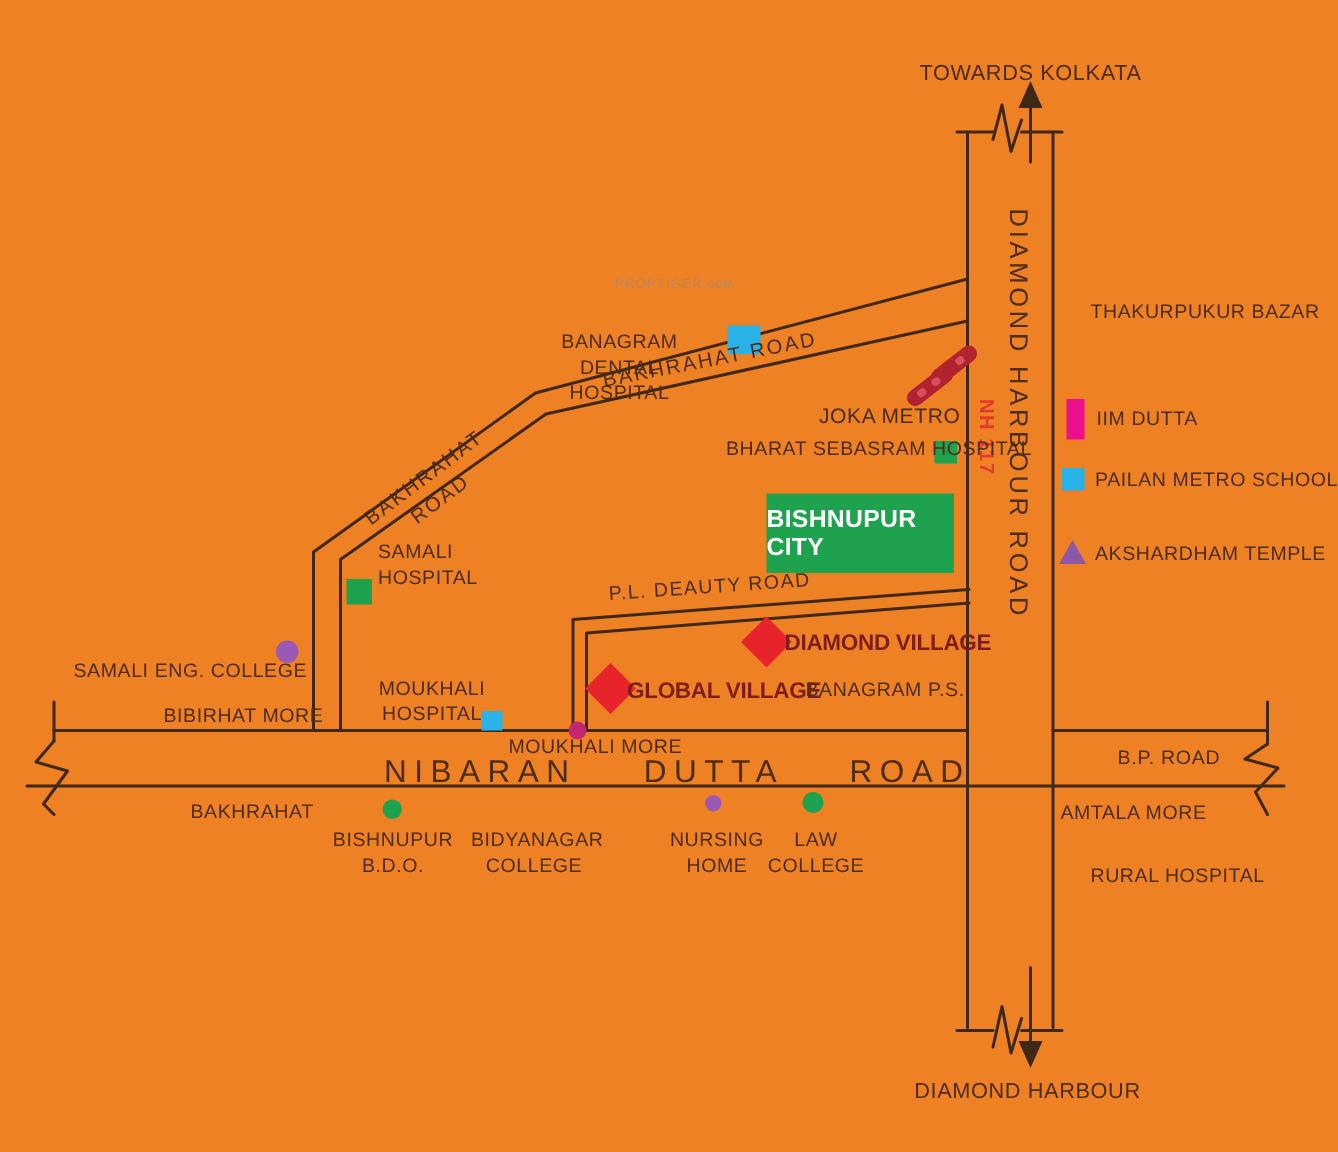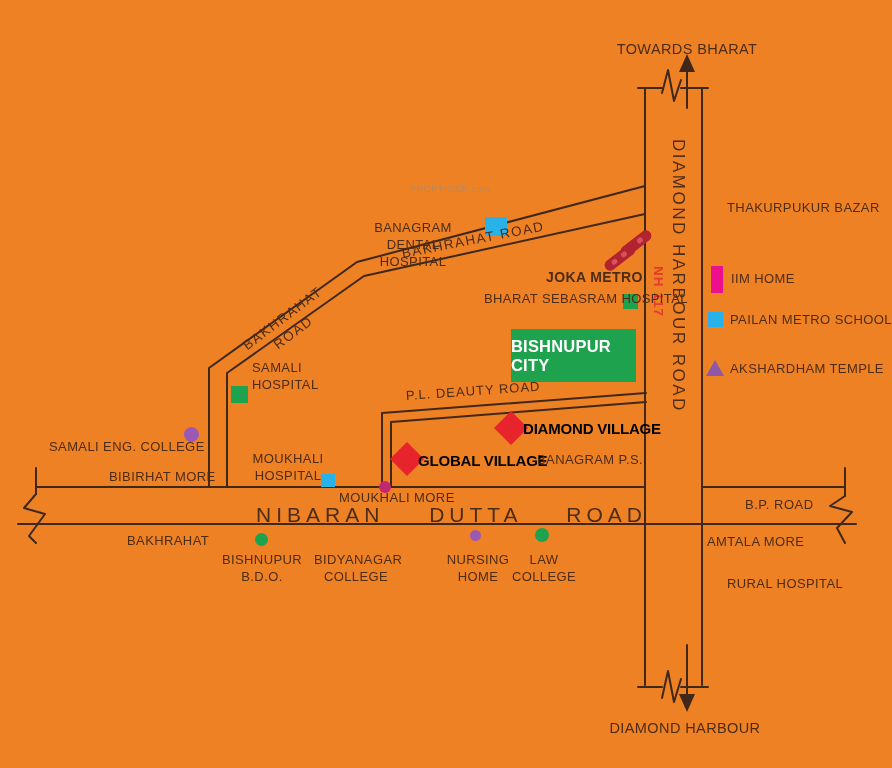--- a/index.html
+++ b/index.html
@@ -9,21 +9,21 @@
     font-family:"Liberation Sans", sans-serif;
     color:#4d2c15;
   }
   .map svg.roads{position:absolute;left:0;top:0;}
   .lbl{
     position:absolute;
     font-size:13px;letter-spacing:.4px;line-height:1.3;
     white-space:pre-line;color:#4d2c15;
   }
   .center{text-align:center;}
-  .bold-black{font-weight:bold;color:#000000;font-size:15px;letter-spacing:-.2px;}
+  .bold-black{font-weight:bold;color:#7f1d1d;font-size:15px;letter-spacing:-.2px;}
   .vert{writing-mode:vertical-rl;}
   .sq{position:absolute;}
   .dot{position:absolute;border-radius:50%;}
   .diamond{position:absolute;width:24px;height:24px;background:#e7232b;transform:rotate(45deg);}
   .tri{position:absolute;width:0;height:0;border-left:9px solid transparent;border-right:9px solid transparent;border-bottom:16px solid #8e58a8;}
   .banner{
     position:absolute;left:511px;top:329px;width:125px;height:53px;background:#1fa24e;
     display:flex;align-items:center;justify-content:center;
     color:#fff;font-weight:bold;font-size:16.5px;letter-spacing:.2px;
   }
@@ -105,36 +105,36 @@
         <div class="metro-notch" style="left:8px;"></div>
         <div class="metro-notch" style="left:20px;"></div>
       </div>
   </div>
 
   <div class="banner">
     <span>BISHNUPUR CITY</span>
   </div>
 
 
-  <div class="lbl center" style="left:612px;top:40px;width:150px;font-size:14.5px;">TOWARDS BHARAT</div>
+  <div class="lbl center" style="left:612px;top:40px;width:150px;font-size:14.5px;">TOWARDS KOLKATA</div>
 
   <div class="lbl vert" style="left:667px;top:139px;height:300px;font-size:17px;letter-spacing:2.5px;">DIAMOND HARBOUR ROAD</div>
   <div class="lbl vert" style="left:649px;top:266px;height:64px;font-size:13.5px;font-weight:bold;letter-spacing:1px;color:#e23b2b;">NH 117</div>
 
   <div class="lbl" style="left:727px;top:200px;">THAKURPUKUR BAZAR</div>
-  <div class="lbl" style="left:731px;top:271px;">IIM HOME</div>
+  <div class="lbl" style="left:731px;top:271px;">IIM DUTTA</div>
   <div class="lbl" style="left:730px;top:312px;">PAILAN METRO SCHOOL</div>
   <div class="lbl" style="left:730px;top:361px;">AKSHARDHAM TEMPLE</div>
 
   <div class="lbl center" style="left:352px;top:220px;width:122px;">BANAGRAM DENTAL
 HOSPITAL</div>
   <div class="lbl" style="left:402px;top:245px;font-size:13.5px;letter-spacing:1.5px;transform:rotate(-11deg);transform-origin:left center;">BAKHRAHAT  ROAD</div>
   <div class="lbl center" style="left:228px;top:308px;width:120px;font-size:13.5px;letter-spacing:1.5px;transform:rotate(-37deg);">BAKHRAHAT ROAD</div>
 
-  <div class="lbl" style="left:546px;top:268px;font-size:14px;font-weight:bold;">JOKA METRO</div>
+  <div class="lbl" style="left:546px;top:268px;font-size:14px;">JOKA METRO</div>
   <div class="lbl" style="left:451px;top:291px;margin-left:33px;">BHARAT SEBASRAM HOSPITAL</div>
 
   <div class="lbl" style="left:252px;top:360px;">SAMALI
 HOSPITAL</div>
   <div class="lbl" style="left:406px;top:388px;letter-spacing:1px;transform:rotate(-4deg);transform-origin:left center;">P.L. DEAUTY ROAD</div>
   <div class="lbl" style="left:49px;top:427px;margin-top:12px;">SAMALI ENG. COLLEGE</div>
 
   <div class="lbl bold-black" style="left:523px;top:419px;">DIAMOND VILLAGE</div>
   <div class="lbl bold-black" style="left:418px;top:451px;">GLOBAL VILLAGE</div>
   <div class="lbl" style="left:537px;top:452px;">BANAGRAM P.S.</div>

